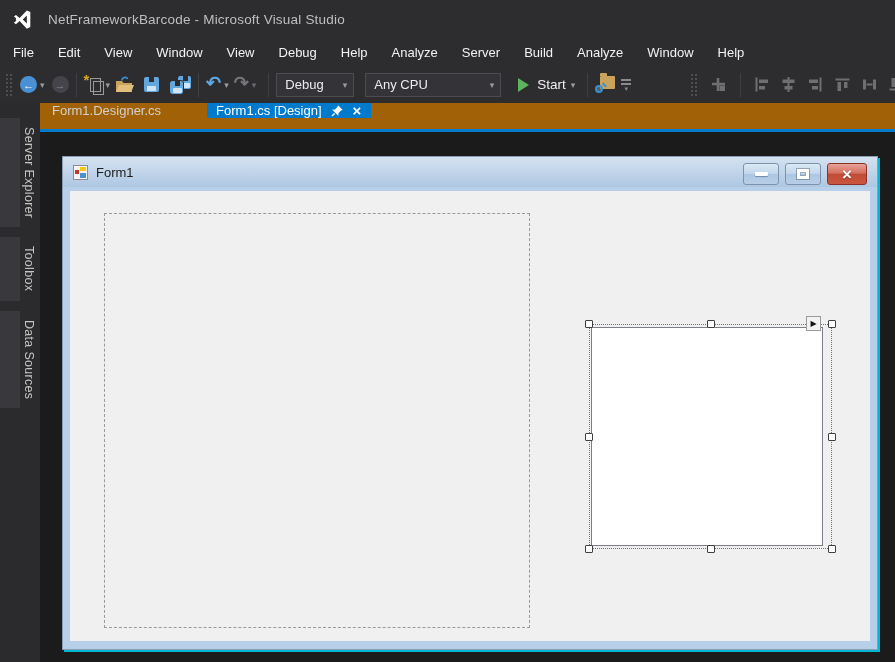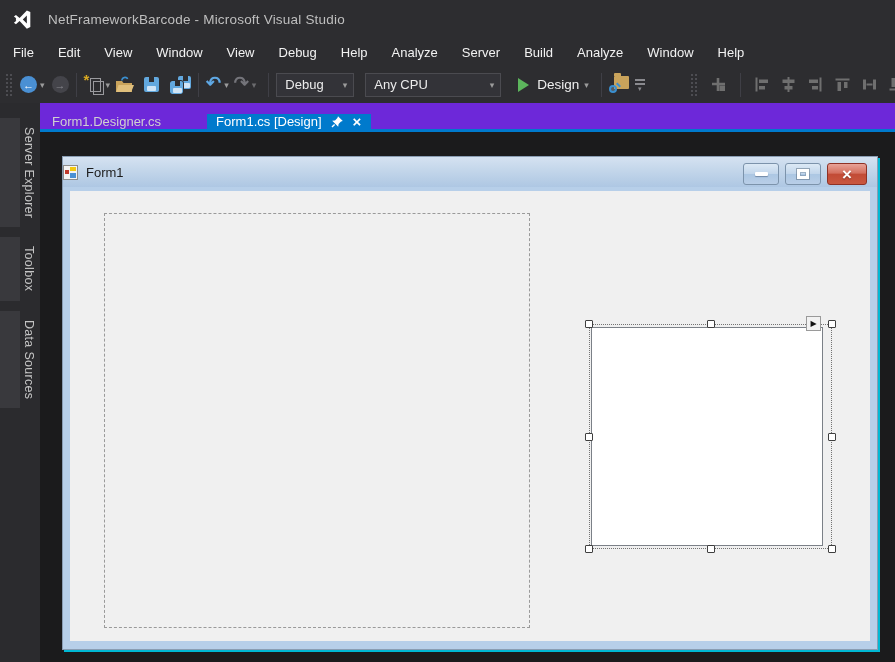--- a/index.html
+++ b/index.html
@@ -79,35 +79,35 @@
 
   
   .main-row { display:flex; height:559px; }
   .side-channel { width:40px; background:#2b2b2e; padding-top:15px; flex:none; }
   .side-tab { display:flex; margin-bottom:10px; cursor:default; }
   .side-tab .strip { width:20px; background:#39393d; flex:none; }
   .side-tab .vlabel { writing-mode:vertical-rl; color:#c5c5c5; font-size:12.5px; padding:9px 3px 9px 2px;
                       letter-spacing:.3px; white-space:nowrap; }
 
   .content-col { flex:1; display:flex; flex-direction:column; min-width:0; }
-  .tabstrip { height:26px; display:flex; align-items:flex-end; padding-left:6px; background:#6d28d9; }
+  .tabstrip { height:26px; display:flex; align-items:flex-start; padding-left:6px; background:#a16207; }
   .doc-tab { display:flex; align-items:center; font-size:13px; cursor:default; }
   .doc-tab.inactive { color:#d0d0d0; padding:0 32px 0 6px; margin-right:14px; }
   .doc-tab.active { background:#007acc; color:#fff; padding:0 10px 0 9px; gap:9px; }
   .doc-tab.active .tab-close { font-size:15px; font-weight:bold; line-height:1; margin-top:-1px; }
   .accent-line { height:3px; background:#007acc; }
 
   
   .designer { flex:1; position:relative; background:#1b1b1c; }
 
   .form-window { position:absolute; left:22px; top:24px; width:816px; height:494px;
                  background:#b7cfe9; border:1px solid #8a9db3;
                  box-shadow:2px 2px 0 #00b8d4; }
   .form-titlebar { height:30px; background:linear-gradient(180deg,#d5e2f1 0%,#c3d6ea 45%,#aec7e3 100%);
-                   display:flex; align-items:center; padding-left:0; position:relative; }
+                   display:flex; align-items:center; padding-left:10px; position:relative; }
   .form-icon { position:relative; width:15px; height:15px; background:#f4f4f4; border:1px solid #8c8c8c; margin-right:8px; flex:none; }
   .form-icon .sq-red    { position:absolute; left:1px;  top:4px; width:4px; height:4px; background:#c0392b; }
   .form-icon .sq-yellow { position:absolute; left:6px;  top:1px; width:6px; height:4px; background:#f3c912; }
   .form-icon .sq-blue   { position:absolute; left:6px;  top:7px; width:6px; height:5px; background:#4a90d4; }
   .form-title-text { font-size:13px; color:#1c1c1c; }
 
   .win-buttons { position:absolute; right:10px; top:6px; display:flex; }
   .win-btn { height:22px; border-radius:3px; display:flex; align-items:center; justify-content:center; margin-left:6px; }
   .btn-minmax { width:36px; border:1px solid #7c93ab;
                 background:linear-gradient(180deg,#dce9f5 0%,#c2d6eb 48%,#acc7e3 52%,#b9cee7 100%); }
@@ -228,21 +228,21 @@
       <span class="combo-label">Debug</span>
       <span class="combo-caret">▾</span>
     </div>
     <div class="combo combo-platform">
       <span class="combo-label">Any CPU</span>
       <span class="combo-caret">▾</span>
     </div>
 
     <div class="start-group">
       <div class="play-triangle"></div>
-      <span class="start-label">Design</span>
+      <span class="start-label">Start</span>
     </div>
     <span class="caret">▾</span>
 
     <div class="tb-sep"></div>
 
     <div class="icon-btn">
       <div class="findfolder">
         <div class="fold"></div>
         <div class="lens"></div>
         <div class="lens-handle"></div>

